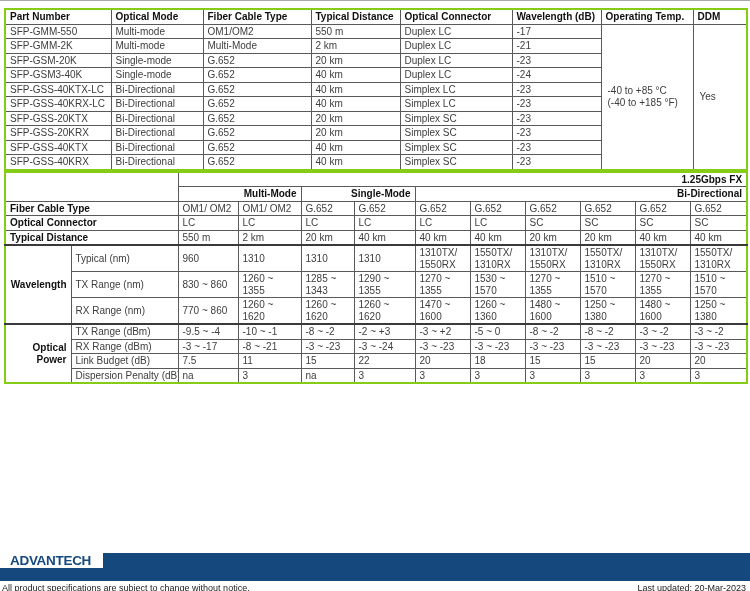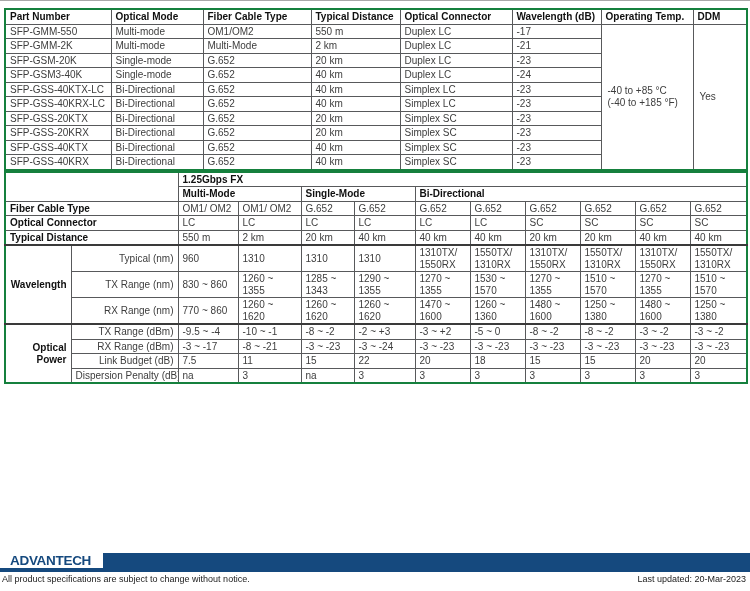--- a/index.html
+++ b/index.html
@@ -5,46 +5,46 @@
   * { box-sizing: border-box; }
   html,body { margin:0; padding:0; }
   body {
     width:750px; height:591px; background:#ffffff; position:relative;
     font-family:"Liberation Sans", sans-serif; color:#3d3d3d;
   }
   .page { width:750px; height:591px; position:relative; overflow:hidden; }
   .top-line { border-top:1px solid #a8a8a8; height:8px; width:750px; }
   .sheet { margin:0 4px; }
 
-  table { border-collapse:collapse; table-layout:fixed; width:742px; border:2px solid #15803d; }
+  table { border-collapse:collapse; table-layout:fixed; width:742px; border:2px solid #84cc16; }
   td, th {
     border:1px solid #58595b; font-size:10px; line-height:11.5px;
     padding:1px 4px; text-align:left; font-weight:normal; overflow:hidden;
     vertical-align:middle; color:#3d3d3d;
   }
   thead th { font-weight:bold; color:#101010; }
   .t1 td { height:13px; }
   .t1 thead th { height:15px; }
   td.merged { vertical-align:middle; padding-left:6px; }
 
-  .t2 thead th { text-align:left; }
+  .t2 thead th { text-align:right; }
   .t2 th.lbl { font-weight:bold; color:#101010; text-align:left; white-space:nowrap; }
   .t2 th.grp { font-weight:bold; color:#101010; text-align:right; vertical-align:middle; }
-  .t2 th.sub { font-weight:normal; color:#3d3d3d; text-align:right; white-space:nowrap; }
+  .t2 th.sub { font-weight:normal; color:#3d3d3d; text-align:left; white-space:nowrap; }
   .t2 td, .t2 th { height:13px; }
   .group-start > td, .group-start > th { border-top:2px solid #3a3a3a; }
   td.corner { border-right:1px solid #58595b; }
 
   .section-title {
     font-size:12.5px; font-weight:bold; color:#000;
     margin:13px 0 5px 0; font-family:"Liberation Sans", sans-serif;
   }
 
   .footer { position:absolute; left:0; top:553px; width:750px; }
-  .footer-bar { position:relative; height:19px; background:var(--navy, #15497E); }
+  .footer-bar { position:relative; height:28px; background:var(--navy, #15497E); }
   .logo-box {
     position:absolute; left:0; top:0; width:103px; height:15px; background:#ffffff;
     display:flex; align-items:center; padding-left:10px;
   }
   .logo-text {
     color:var(--navy, #15497E); font-weight:bold; font-size:13.5px;
     letter-spacing:-0.3px; line-height:13px;
   }
   .footnote {
     display:flex; justify-content:space-between; margin-top:2px;

